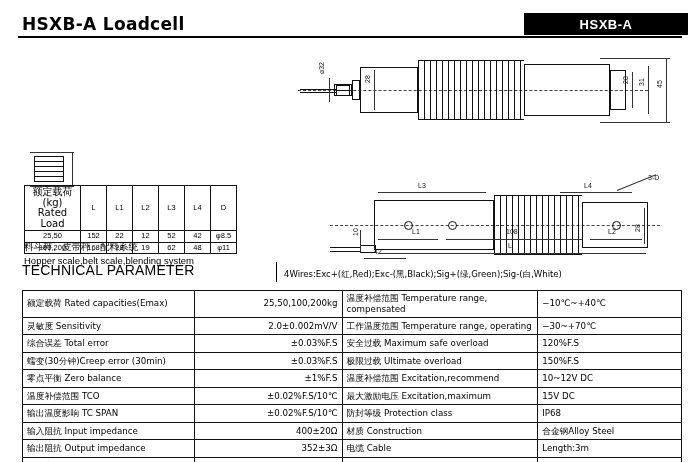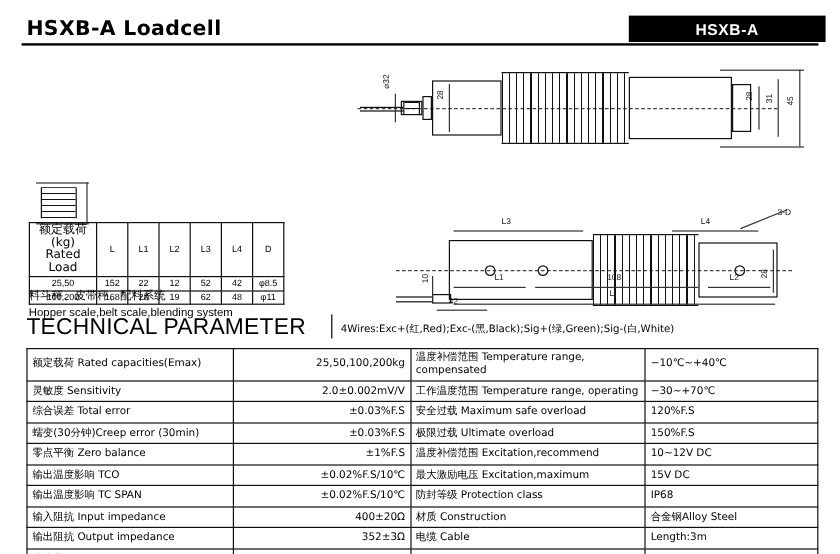--- a/index.html
+++ b/index.html
@@ -81,21 +81,21 @@
   .dimtable .hdrcell { font-size: 10px; line-height: 1.05; margin-top: 44px; }
 
   .apps {
     position: absolute; left: 24px; top: 240px;
     font-size: 9.5px; line-height: 1.45;
   }
 
   
   .tp-title {
     position: absolute; left: 22px; top: 262px;
-    font-size: 19px; letter-spacing: 0.2px;
+    font-size: 14px; letter-spacing: 0.2px;
   }
   .tp-cursor {
     position: absolute; left: 276px; top: 262px;
     width: 1px; height: 20px; background: #000;
   }
   .wires {
     position: absolute; left: 284px; top: 269px;
     font-size: 8.5px;
   }
 
@@ -284,21 +284,21 @@
         <td class="k2">极限过载  Ultimate overload</td>
         <td class="v2">150%F.S</td>
       </tr>
       <tr>
         <td class="k">零点平衡 Zero balance</td>
         <td class="v">±1%F.S</td>
         <td class="k2">温度补偿范围 Excitation,recommend</td>
         <td class="v2">10~12V DC</td>
       </tr>
       <tr>
-        <td class="k">输出温度影响 TCO</td>
+        <td class="k">温度补偿范围 TCO</td>
         <td class="v">±0.02%F.S/10℃</td>
         <td class="k2">最大激励电压 Excitation,maximum</td>
         <td class="v2">15V DC</td>
       </tr>
       <tr>
         <td class="k">输出温度影响 TC SPAN</td>
         <td class="v">±0.02%F.S/10℃</td>
         <td class="k2">防封等级  Protection class</td>
         <td class="v2">IP68</td>
       </tr>

